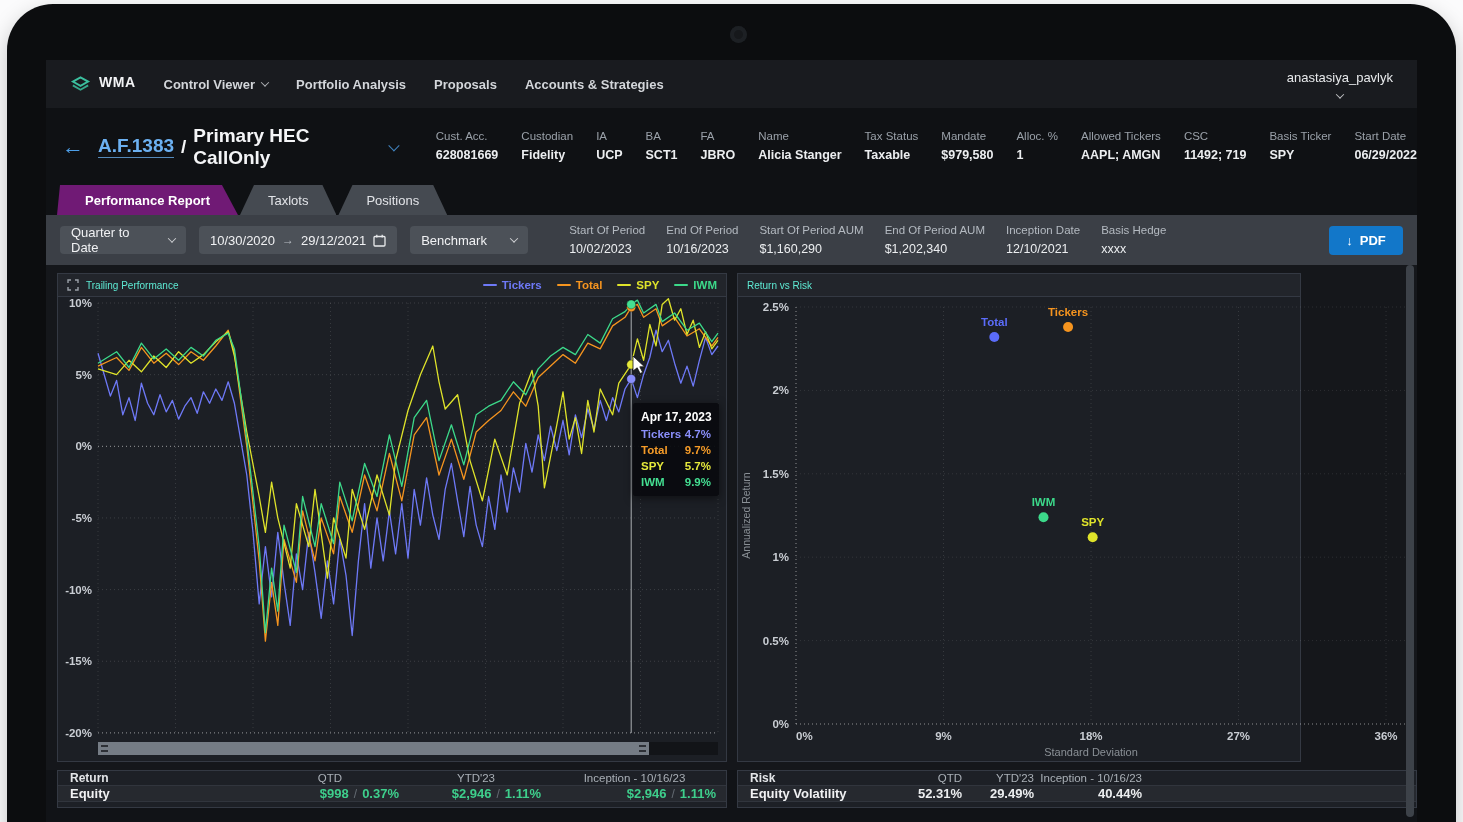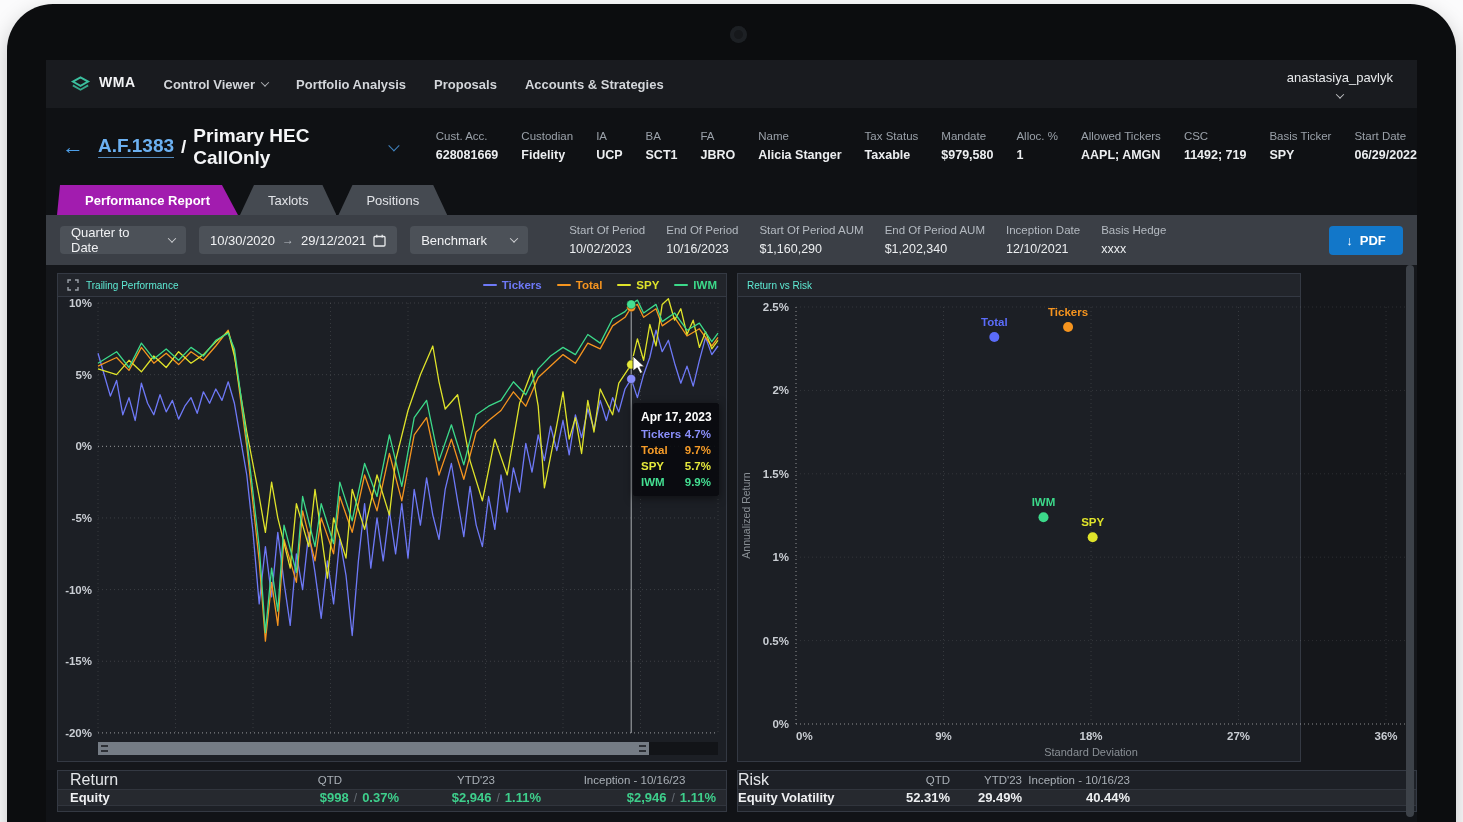--- a/index.html
+++ b/index.html
@@ -42,21 +42,21 @@
   .acct-caret { width: 8px; height: 8px; border-color: #4d9fe8; margin-left: 10px; }
   .fields { display: flex; gap: 23px; margin-left: 38px; align-items: flex-start; }
   .field .flabel { color: #9aa1a9; font-size: 11.5px; display: block; margin-bottom: 3px; white-space: nowrap; }
   .field .fvalue { color: #eceef0; font-size: 12.5px; font-weight: 700; white-space: nowrap; }
   
   .tabs { display: flex; align-items: flex-end; padding-left: 11px; height: 30px; gap: 2px; }
   .tab { height: 30px; display: flex; align-items: center; justify-content: center;
     padding: 0 28px; font-size: 13px; color: #e2e4e8; background: #454a51; cursor: pointer;
     clip-path: polygon(14px 0, calc(100% - 14px) 0, 100% 100%, 0 100%); }
   .tab.first { clip-path: polygon(3px 0, calc(100% - 16px) 0, 100% 100%, 0 100%); }
-  .tab.active { background: #a21caf; color: #ffffff; font-weight: 600; }
+  .tab.active { background: #701a75; color: #ffffff; font-weight: 600; }
   
   .filterbar { height: 50px; background: #3b3f46; display: flex; align-items: center;
     padding: 0 14px; gap: 13px; }
   .select { height: 28px; background: #4c5158; border-radius: 4px; color: #f0f1f3;
     font-size: 13px; display: flex; align-items: center; justify-content: space-between;
     padding: 0 11px; cursor: pointer; gap: 10px; }
   .datebox { height: 28px; background: #4c5158; border-radius: 4px; color: #f0f1f3;
     font-size: 13px; display: flex; align-items: center; gap: 7px; padding: 0 11px; cursor: pointer; }
   .date-arrow { color: #b8bdc4; font-size: 12px; }
   .ffields { display: flex; gap: 21px; margin-left: 28px; }
@@ -97,22 +97,22 @@
   .tables { position: absolute; left: 0; top: 710px; width: 100%; }
   .tbl { position: absolute; top: 0; border: 1px solid #343943; background: #26292f; }
   .tbl.leftt { left: 11px; width: 670px; }
   .tbl.rightt { left: 691px; width: 680px; }
   .thead-row { height: 22px; background: #1d2026; border-bottom: 1px solid #31353d; }
   .tbody-row { height: 24px; }
   .tbl-cut { height: 6px; background: #1d2026; border-top: 1px solid #31353d; }
   .ret-grid { display: grid; grid-template-columns: 185px 150px 142px 175px 1fr;
     align-items: center; height: 100%; padding-left: 12px; }
   .risk-grid { display: grid; grid-template-columns: 150px 62px 72px 108px 1fr;
-    align-items: center; height: 100%; }
-  .t-title { color: #e3e5e8; font-size: 16px; font-weight: 400; }
+    align-items: center; height: 100%; padding-left: 12px; }
+  .t-title { color: #e3e5e8; font-size: 12px; font-weight: 700; }
   .t-col { color: #a9afb6; font-size: 11.5px; text-align: center; white-space: nowrap; }
   .t-col.r { text-align: right; }
   .t-label { color: #f0f1f3; font-size: 13px; font-weight: 600; }
   .pair { display: flex; justify-content: flex-end; align-items: baseline; gap: 5px; padding-right: 6px; }
   .amount, .pct { font-size: 13px; font-weight: 700; }
   .slash { color: #666d75; font-size: 12px; }
   .riskval { font-size: 13px; color: #eceef0; text-align: right; font-weight: 600; }
   svg { display: block; }
 </style>
 </head>

